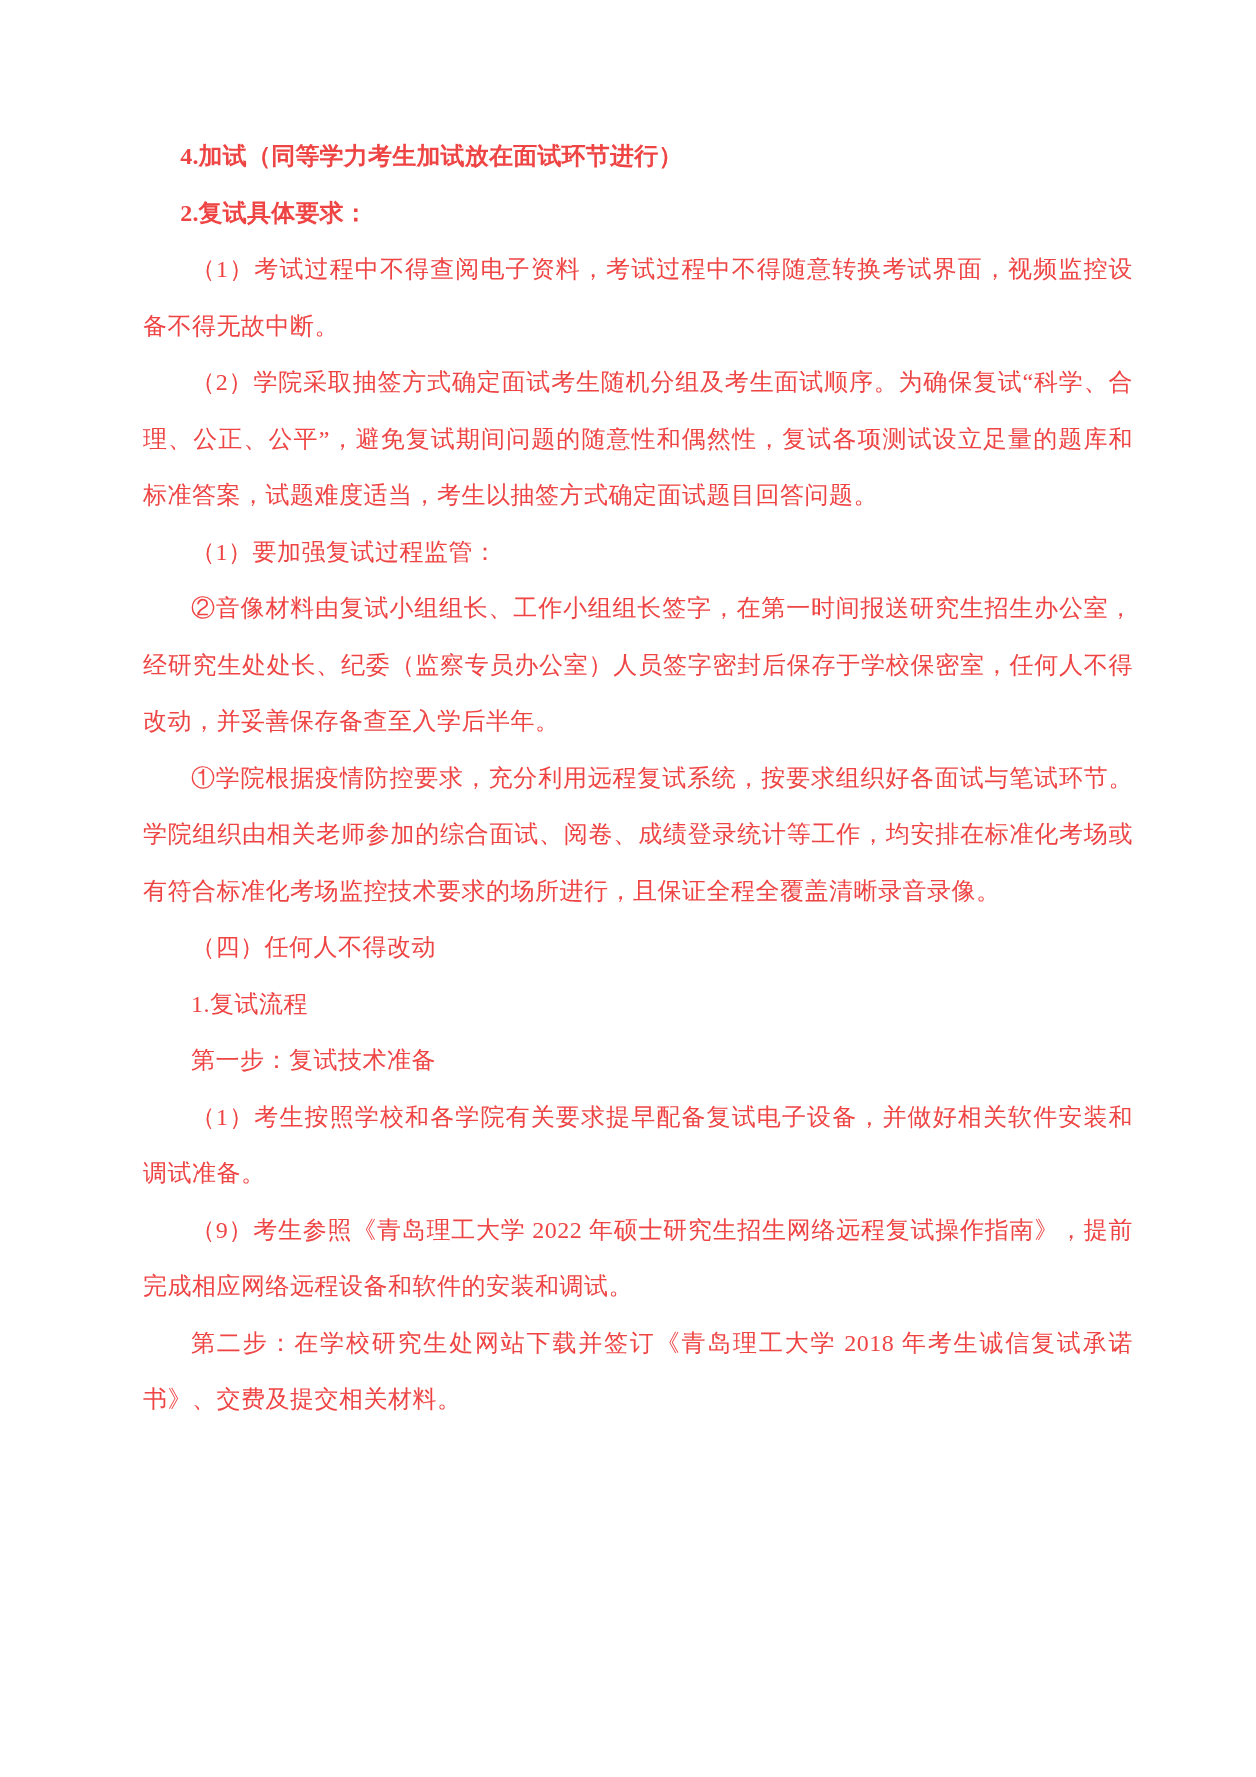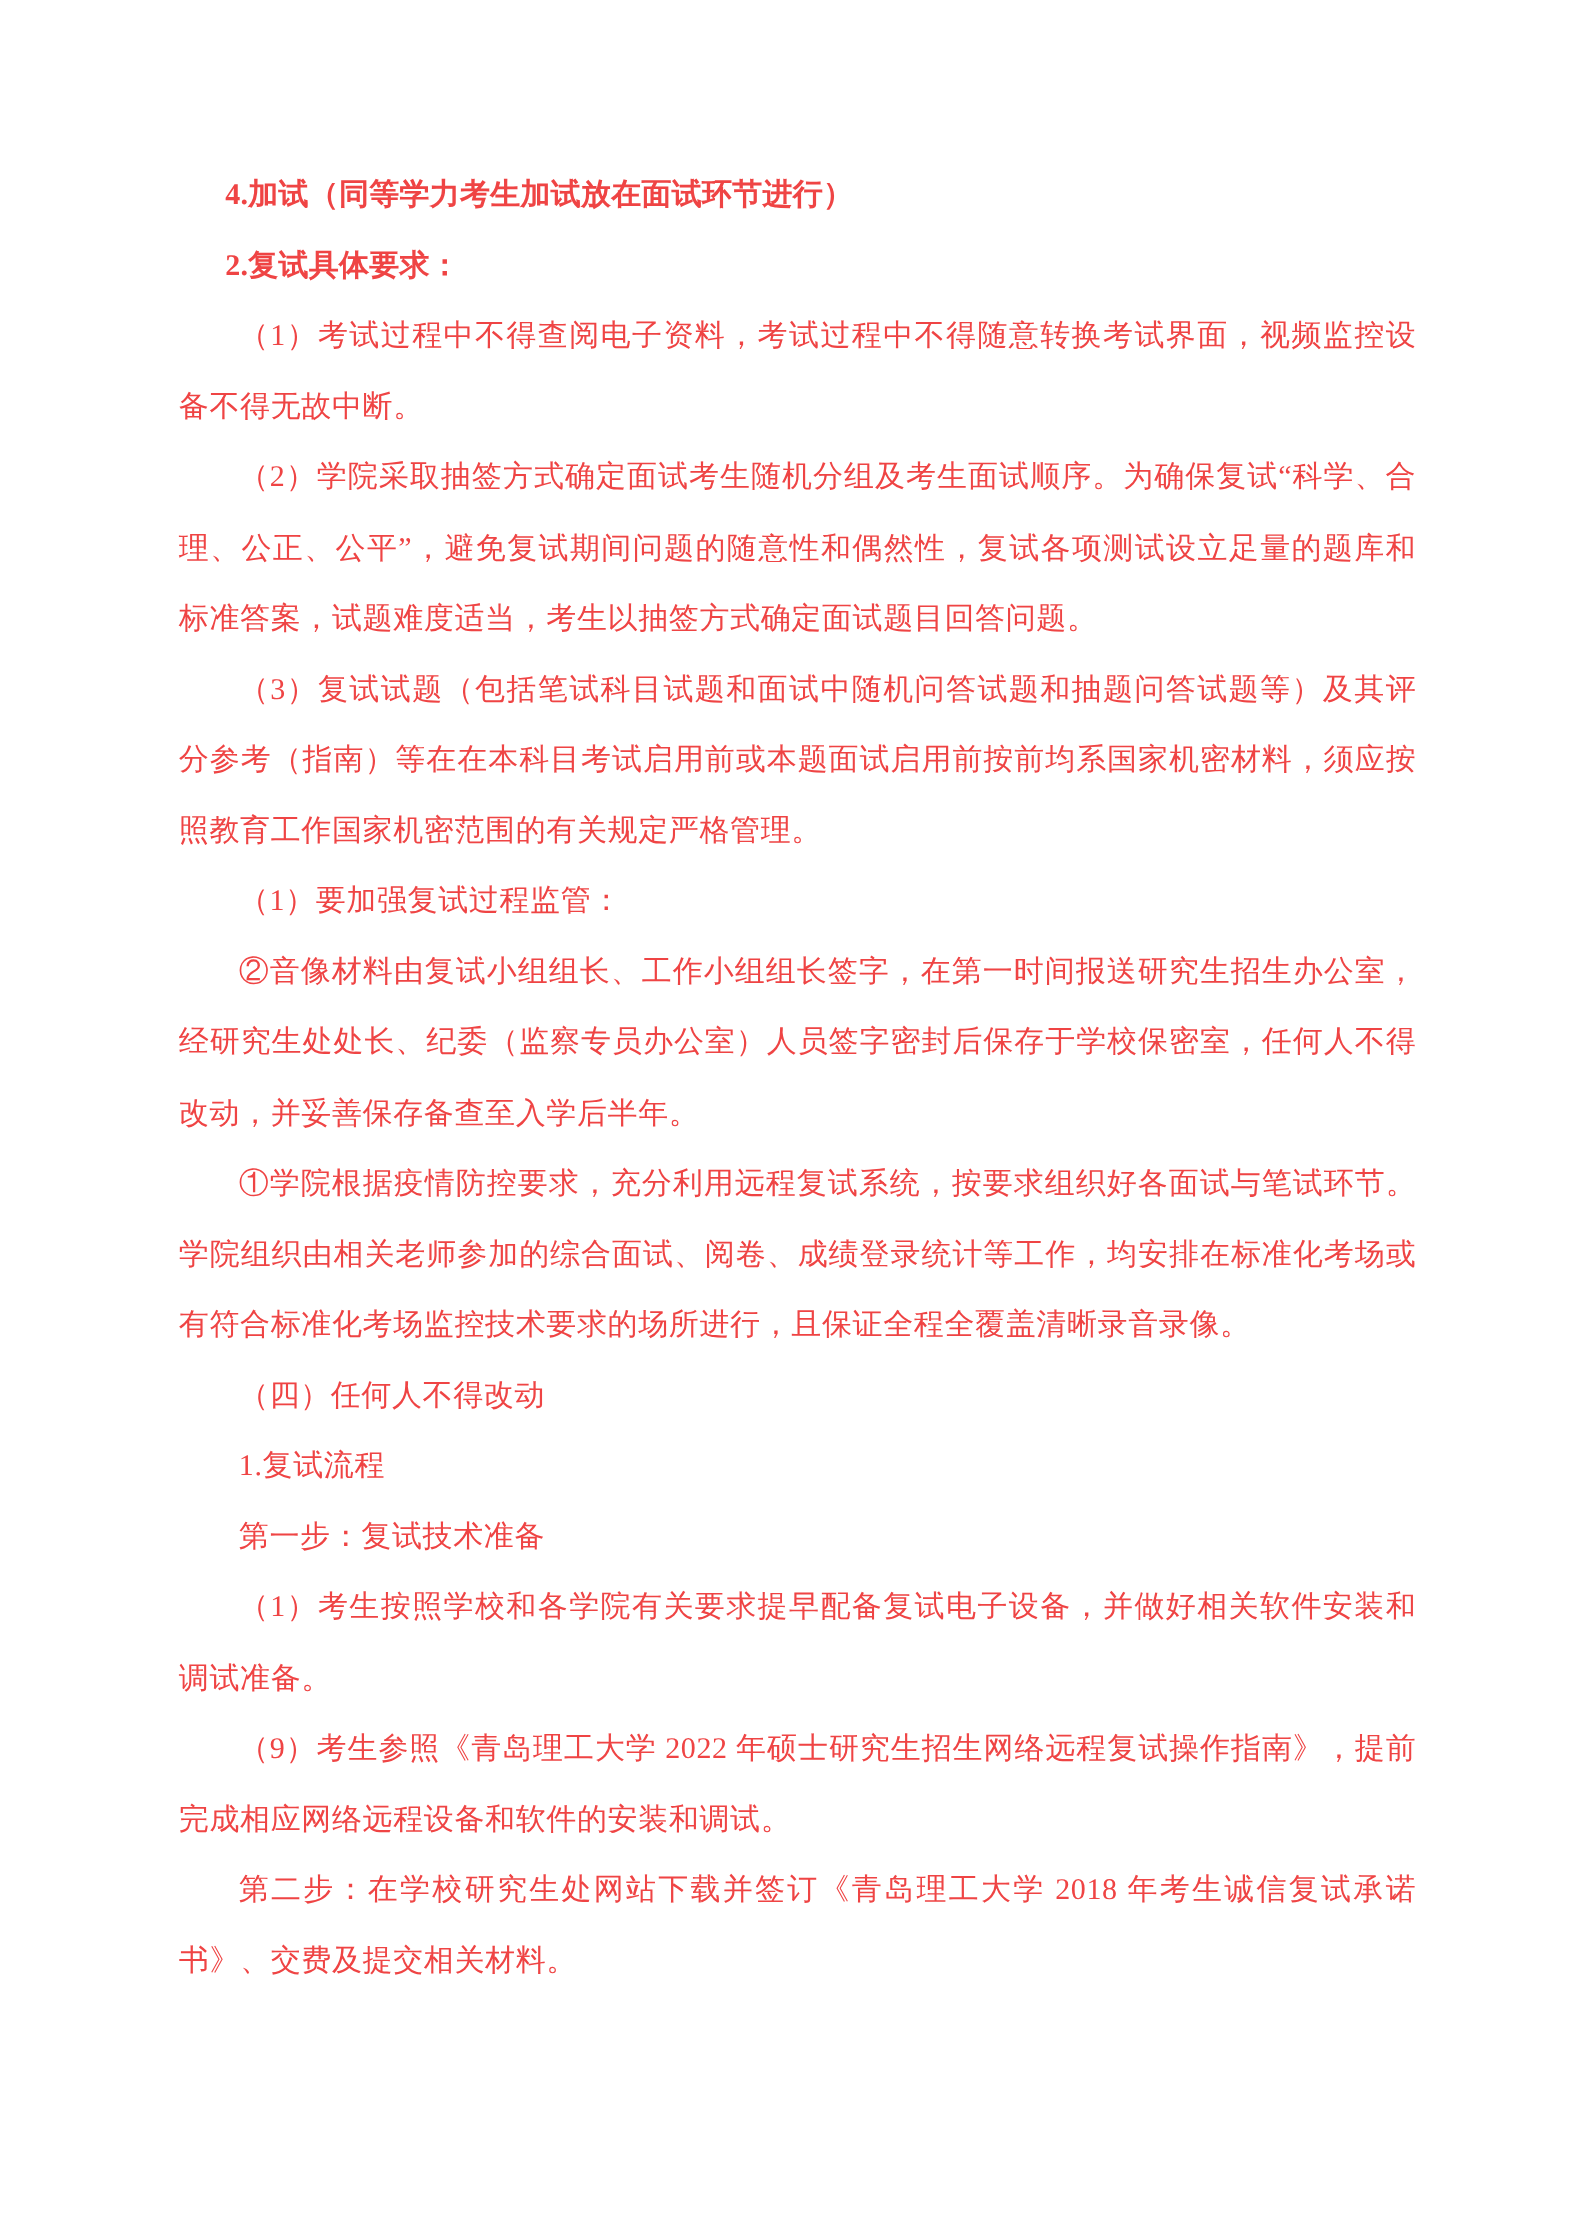--- a/index.html
+++ b/index.html
@@ -39,21 +39,20 @@
 </style>
 </head>
 <body>
 
 <div class="page">
   <div class="content">
     <p class="para bold">4.加试（同等学力考生加试放在面试环节进行）</p>
     <p class="para bold">2.复试具体要求：</p>
     <p class="para">（1）考试过程中不得查阅电子资料，考试过程中不得随意转换考试界面，视频监控设备不得无故中断。</p>
     <p class="para">（2）学院采取抽签方式确定面试考生随机分组及考生面试顺序。为确保复试“科学、合理、公正、公平”，避免复试期间问题的随意性和偶然性，复试各项测试设立足量的题库和标准答案，试题难度适当，考生以抽签方式确定面试题目回答问题。</p>
-    <p class="para">（3）复试试题（包括笔试科目试题和面试中随机问答试题和抽题问答试题等）及其评分参考（指南）等在在本科目考试启用前或本题面试启用前按前均系国家机密材料，须应按照教育工作国家机密范围的有关规定严格管理。</p>
     <p class="para">（1）要加强复试过程监管：</p>
     <p class="para">②音像材料由复试小组组长、工作小组组长签字，在第一时间报送研究生招生办公室，经研究生处处长、纪委（监察专员办公室）人员签字密封后保存于学校保密室，任何人不得改动，并妥善保存备查至入学后半年。</p>
     <p class="para">①学院根据疫情防控要求，充分利用远程复试系统，按要求组织好各面试与笔试环节。学院组织由相关老师参加的综合面试、阅卷、成绩登录统计等工作，均安排在标准化考场或有符合标准化考场监控技术要求的场所进行，且保证全程全覆盖清晰录音录像。</p>
     <p class="para">（四）任何人不得改动</p>
     <p class="para">1.复试流程</p>
     <p class="para">第一步：复试技术准备</p>
     <p class="para">（1）考生按照学校和各学院有关要求提早配备复试电子设备，并做好相关软件安装和调试准备。</p>
     <p class="para">（9）考生参照《青岛理工大学 2022 年硕士研究生招生网络远程复试操作指南》，提前完成相应网络远程设备和软件的安装和调试。</p>
     <p class="para">第二步：在学校研究生处网站下载并签订《青岛理工大学 2018 年考生诚信复试承诺书》、交费及提交相关材料。</p>
   </div>

